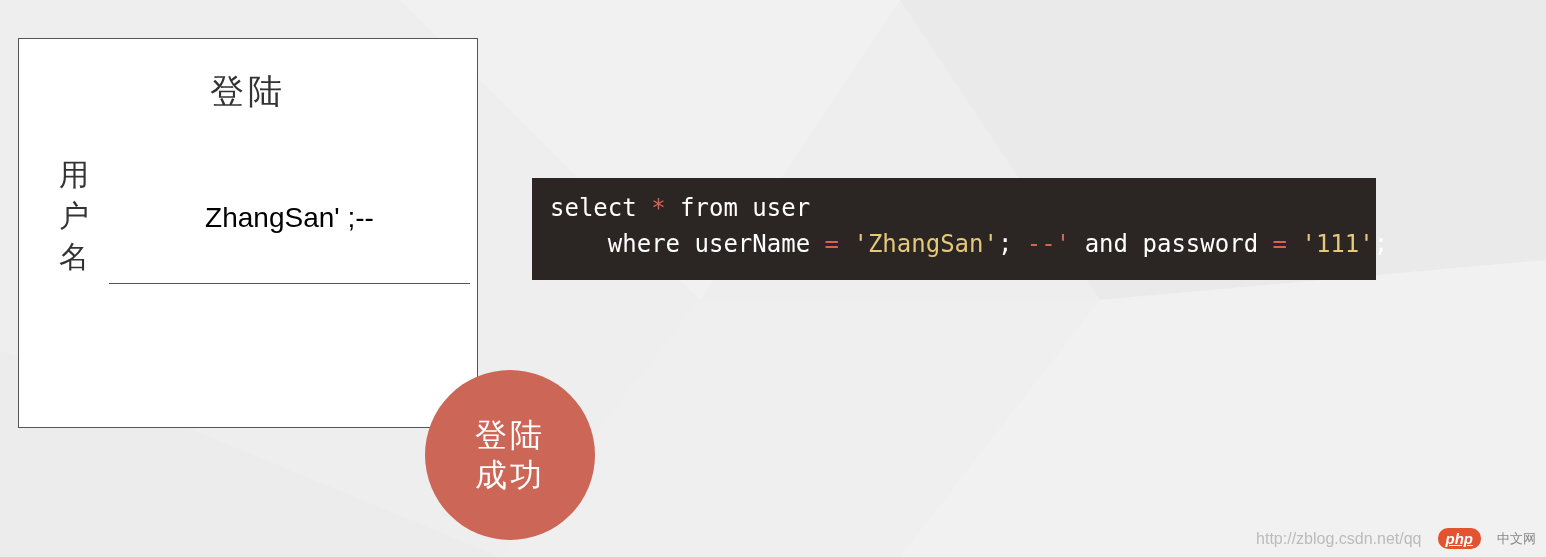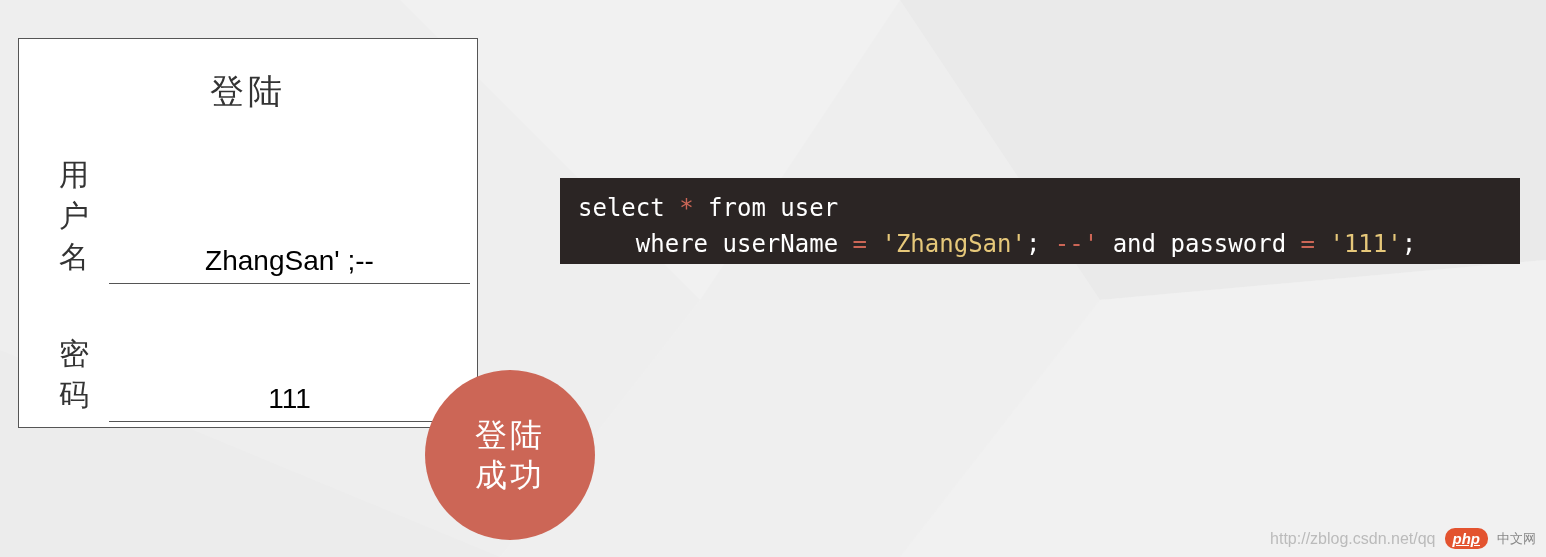--- a/index.html
+++ b/index.html
@@ -30,21 +30,20 @@
   .login-title {
     text-align: center;
     font-size: 34px;
     color: #333;
     margin-bottom: 40px;
     font-weight: normal;
     letter-spacing: 4px;
   }
   .form-row {
     display: flex;
-    align-items: flex-end;
     margin-bottom: 50px;
     gap: 18px;
   }
   .form-label {
     font-size: 30px;
     color: #333;
     width: 110px;
     text-align: center;
     padding-bottom: 6px;
     letter-spacing: 2px;
@@ -72,41 +71,41 @@
     font-size: 32px;
     display: flex;
     align-items: center;
     justify-content: center;
     text-align: center;
     line-height: 1.25;
     letter-spacing: 3px;
   }
   .code-box {
     position: absolute;
-    left: 560px;
+    left: 532px;
     top: 178px;
-    width: 960px;
+    width: 844px;
     background: #2b2524;
     color: #fff;
-    padding: 12px 18px 2px 18px;
+    padding: 12px 18px 18px 18px;
     font-family: "Consolas", "Menlo", monospace;
     font-size: 24px;
     line-height: 1.5;
     white-space: pre;
   }
   .k  { color: #ffffff; }       
   .op { color: #cc6656; }       
   .str{ color: #e6c87a; }       
   .watermark {
     position: absolute;
     right: 10px;
     bottom: 8px;
     display: flex;
     align-items: center;
-    gap: 9px;
+    gap: 16px;
   }
   .watermark .url {
     color: #bbb;
     font-size: 16px;
     font-family: Arial, sans-serif;
   }
   .php-pill {
     background: #e3532f;
     color: #fff;
     font-size: 15px;
@@ -134,24 +133,20 @@
 </svg>
 
 <div class="login-box">
   <div class="login-title">登陆</div>
 
   <div class="form-row">
     <div class="form-label">用户名</div>
     <input class="form-input" type="text" value="ZhangSan' ;--" style="">
   </div>
 
-  <div class="form-row">
-    <div class="form-label">密码</div>
-    <input class="form-input" type="text" value="111" style="">
-  </div>
 </div>
 
 <div class="success-badge">
   <div>
     <span>登陆</span><br>
     <span>成功</span>
   </div>
 </div>
 
 <div class="code-box"><span class="k">select</span> <span class="op">*</span> <span class="k">from</span> <span class="k">user</span>

